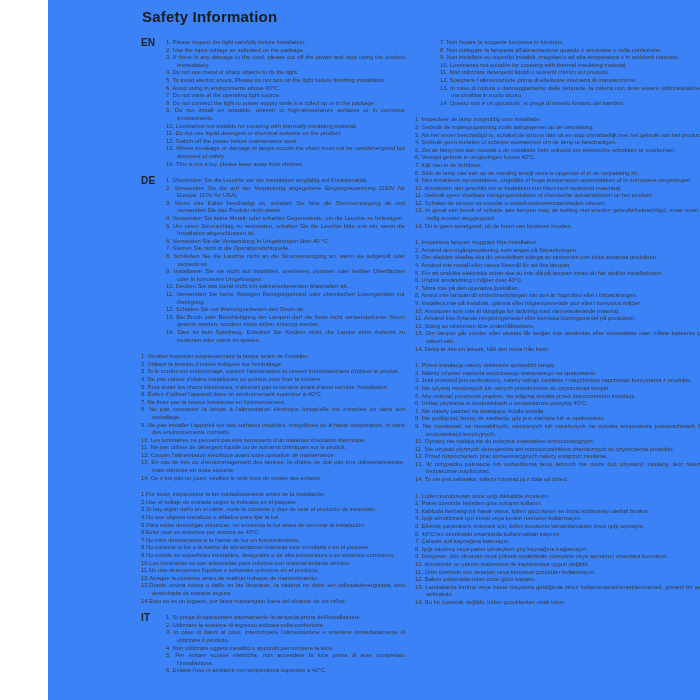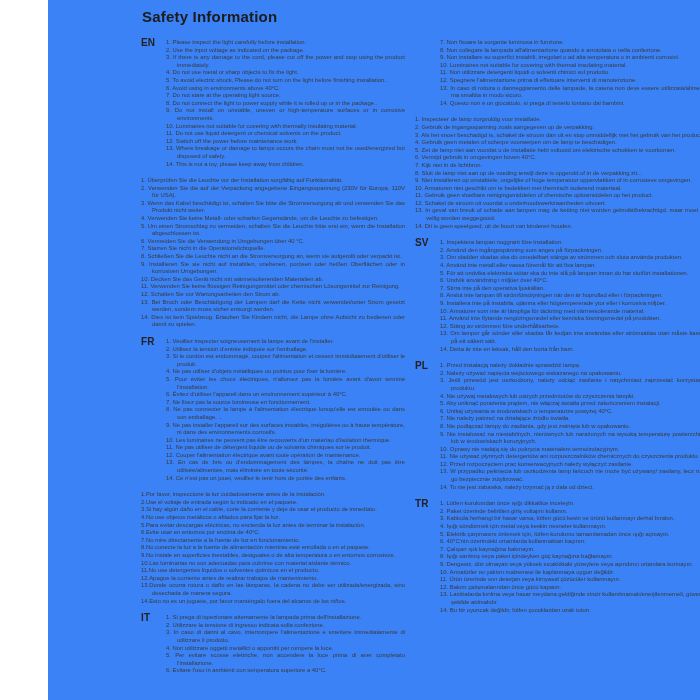--- a/index.html
+++ b/index.html
@@ -83,39 +83,39 @@
             <div class="item">8. Do not connect the light to power supply while it is rolled up or in the package..</div>
             <div class="item">9. Do not install on unstable, uneven or high-temperature surfaces or in corrosive environments.</div>
             <div class="item">10. Luminaires not suitable for covering with thermally insulating material.</div>
             <div class="item">11. Do not use liquid detergent or chemical solvents on the product.</div>
             <div class="item">12. Switch off the power before maintenance work.</div>
             <div class="item">13. Where breakage or damage to lamps occurs the chain must not be used/energized but disposed of safely.</div>
             <div class="item">14. This is not a toy, please keep away from children.</div>
           </div>
         </div>
         <div class="section">
+          <div class="lang">DE</div>
           <div class="items">
             <div class="item">1. Überprüfen Sie die Leuchte vor der Installation sorgfältig auf Funktionalität.</div>
             <div class="item">2. Verwenden Sie die auf der Verpackung angegebene Eingangsspannung (230V für Europa, 110V für USA).</div>
             <div class="item">3. Wenn das Kabel beschädigt ist, schalten Sie bitte die Stromversorgung ab und verwenden Sie das Produkt nicht weiter.</div>
             <div class="item">4. Verwenden Sie keine Metall- oder scharfen Gegenstände, um die Leuchte zu befestigen.</div>
             <div class="item">5. Um einen Stromschlag zu vermeiden, schalten Sie die Leuchte bitte erst ein, wenn die Installation abgeschlossen ist.</div>
             <div class="item">6. Vermeiden Sie die Verwendung in Umgebungen über 40 °C.</div>
             <div class="item">7. Starren Sie nicht in die Operationslichtquelle.</div>
             <div class="item">8. Schließen Sie die Leuchte nicht an die Stromversorgung an, wenn sie aufgerollt oder verpackt ist.</div>
             <div class="item">9. Installieren Sie sie nicht auf instabilen, unebenen, porösen oder heißen Oberflächen oder in korrosiven Umgebungen.</div>
             <div class="item">10. Decken Sie das Gerät nicht mit wärmeisolierenden Materialien ab.</div>
             <div class="item">11. Verwenden Sie keine flüssigen Reinigungsmittel oder chemischen Lösungsmittel zur Reinigung.</div>
             <div class="item">12. Schalten Sie vor Wartungsarbeiten den Strom ab.</div>
             <div class="item">13. Bei Bruch oder Beschädigung der Lampen darf die Kette nicht verwendet/unter Strom gesetzt werden, sondern muss sicher entsorgt werden.</div>
             <div class="item">14. Dies ist kein Spielzeug. Erlauben Sie Kindern nicht, die Lampe ohne Aufsicht zu bedienen oder damit zu spielen.</div>
           </div>
         </div>
         <div class="section">
-          <div class="lang">FR</div>
           <div class="items">
             <div class="item">1. Veuillez inspecter soigneusement la lampe avant de l'installer.</div>
             <div class="item">2. Utilisez la tension d'entrée indiquée sur l'emballage.</div>
             <div class="item">3. Si le cordon est endommagé, coupez l'alimentation et cessez immédiatement d'utiliser le produit.</div>
             <div class="item">4. Ne pas utiliser d'objets métalliques ou pointus pour fixer la lumière.</div>
             <div class="item">5. Pour éviter les chocs électriques, n'allumez pas la lumière avant d'avoir terminé l'installation.</div>
             <div class="item">6. Évitez d'utiliser l'appareil dans un environnement supérieur à 40°C.</div>
             <div class="item">7. Ne fixez pas la source lumineuse en fonctionnement.</div>
             <div class="item">8. Ne pas connecter la lampe à l'alimentation électrique lorsqu'elle est enroulée ou dans son emballage. ..</div>
             <div class="item">9. Ne pas installer l'appareil sur des surfaces instables, irrégulières ou à haute température, ni dans des environnements corrosifs.</div>
@@ -182,59 +182,56 @@
             <div class="item">8. Sluit de lamp niet aan op de voeding terwijl deze is opgerold of in de verpakking zit...</div>
             <div class="item">9. Niet installeren op onstabiele, ongelijke of hoge temperatuur oppervlakken of in corrosieve omgevingen.</div>
             <div class="item">10. Armaturen niet geschikt om te bedekken met thermisch isolerend materiaal.</div>
             <div class="item">11. Gebruik geen vloeibare reinigingsmiddelen of chemische oplosmiddelen op het product.</div>
             <div class="item">12. Schakel de stroom uit voordat u onderhoudswerkzaamheden uitvoert.</div>
             <div class="item">13. In geval van breuk of schade aan lampen mag de ketting niet worden gebruikt/bekrachtigd, maar moet deze veilig worden weggegooid.</div>
             <div class="item">14. Dit is geen speelgoed, uit de buurt van kinderen houden.</div>
           </div>
         </div>
         <div class="section">
-          <div class="lang">SV</div>
           <div class="items">
             <div class="item">1. Inspektera lampan noggrant före installation.</div>
             <div class="item">2. Använd den ingångsspänning som anges på förpackningen.</div>
             <div class="item">3. Om sladden skadas ska du omedelbart stänga av strömmen och sluta använda produkten.</div>
             <div class="item">4. Använd inte metall eller vassa föremål för att fixa lampan.</div>
             <div class="item">5. För att undvika elektriska stötar ska du inte slå på lampan innan du har slutfört installationen.</div>
             <div class="item">6. Undvik användning i miljöer över 40°C.</div>
             <div class="item">7. Stirra inte på den operativa ljuskällan.</div>
             <div class="item">8. Anslut inte lampan till strömförsörjningen när den är hoprullad eller i förpackningen.</div>
             <div class="item">9. Installera inte på instabila, ojämna eller högtempererade ytor eller i korrosiva miljöer.</div>
             <div class="item">10. Armaturer som inte är lämpliga för täckning med värmeisolerande material.</div>
             <div class="item">11. Använd inte flytande rengöringsmedel eller kemiska lösningsmedel på produkten.</div>
             <div class="item">12. Stäng av strömmen före underhållsarbete.</div>
             <div class="item">13. Om lampor går sönder eller skadas får kedjan inte användas eller strömsättas utan måste kasseras på ett säkert sätt.</div>
             <div class="item">14. Detta är inte en leksak, håll den borta från barn.</div>
           </div>
         </div>
         <div class="section">
-          <div class="lang">PL</div>
           <div class="items">
             <div class="item">1. Przed instalacją należy dokładnie sprawdzić lampę.</div>
             <div class="item">2. Należy używać napięcia wejściowego wskazanego na opakowaniu.</div>
             <div class="item">3. Jeśli przewód jest uszkodzony, należy odciąć zasilanie i natychmiast zaprzestać korzystania z produktu.</div>
             <div class="item">4. Nie używaj metalowych lub ostrych przedmiotów do czyszczenia lampki.</div>
             <div class="item">5. Aby uniknąć porażenia prądem, nie włączaj światła przed zakończeniem instalacji.</div>
             <div class="item">6. Unikaj używania w środowiskach o temperaturze powyżej 40°C.</div>
             <div class="item">7. Nie należy patrzeć na działające źródło światła.</div>
             <div class="item">8. Nie podłączać lampy do zasilania, gdy jest zwinięta lub w opakowaniu.</div>
             <div class="item">9. Nie instalować na niestabilnych, nierównych lub narażonych na wysoką temperaturę powierzchniach lub w środowiskach korozyjnych.</div>
             <div class="item">10. Oprawy nie nadają się do pokrycia materiałem termoizolacyjnym.</div>
             <div class="item">11. Nie używać płynnych detergentów ani rozpuszczalników chemicznych do czyszczenia produktu.</div>
             <div class="item">12. Przed rozpoczęciem prac konserwacyjnych należy wyłączyć zasilanie.</div>
             <div class="item">13. W przypadku pęknięcia lub uszkodzenia lamp łańcuch nie może być używany/ zasilany, lecz należy go bezpiecznie zutylizować.</div>
             <div class="item">14. To nie jest zabawka, należy trzymać ją z dala od dzieci.</div>
           </div>
         </div>
         <div class="section">
-          <div class="lang">TR</div>
           <div class="items">
             <div class="item">1. Lütfen kurulumdan önce ışığı dikkatlice inceleyin.</div>
             <div class="item">2. Paket üzerinde belirtilen giriş voltajını kullanın.</div>
             <div class="item">3. Kabloda herhangi bir hasar varsa, lütfen gücü kesin ve ürünü kullanmayı derhal bırakın.</div>
             <div class="item">4. Işığı söndürmek için metal veya keskin nesneler kullanmayın.</div>
             <div class="item">5. Elektrik çarpmasını önlemek için, lütfen kurulumu tamamlamadan önce ışığı açmayın.</div>
             <div class="item">6. 40°C'nin üzerindeki ortamlarda kullanmaktan kaçının.</div>
             <div class="item">7. Çalışan ışık kaynağına bakmayın.</div>
             <div class="item">8. Işığı sarılmış veya paket içindeyken güç kaynağına bağlamayın.</div>
             <div class="item">9. Dengesiz, düz olmayan veya yüksek sıcaklıktaki yüzeylere veya aşındırıcı ortamlara kurmayın.</div>

